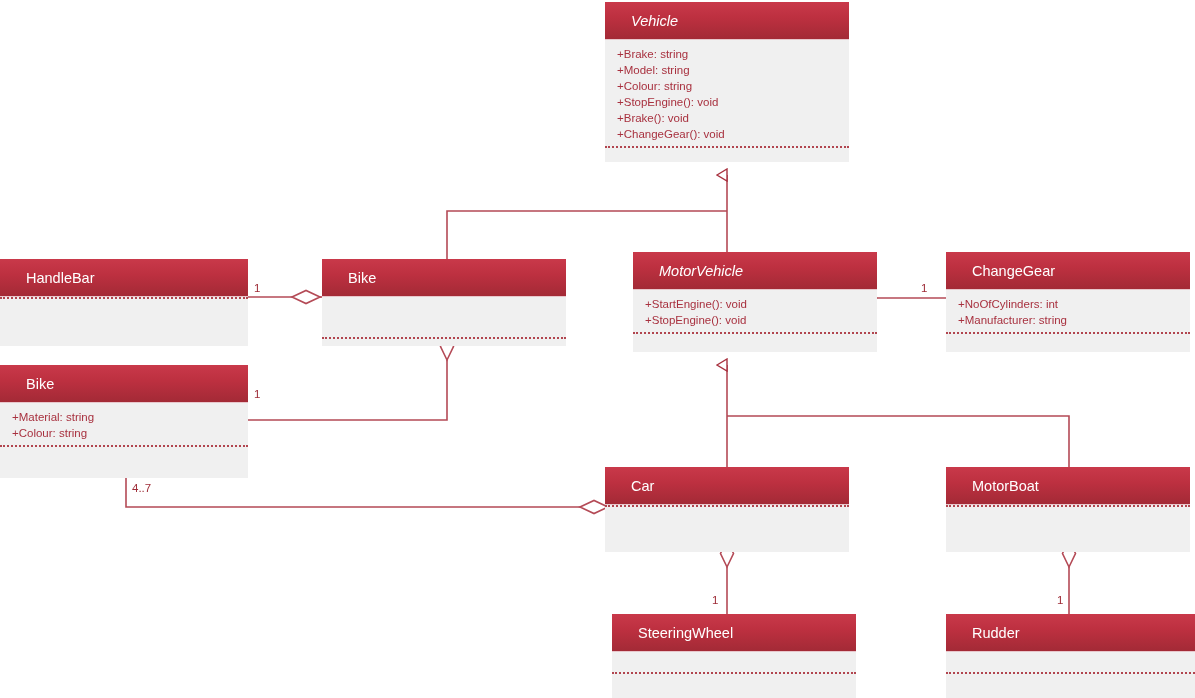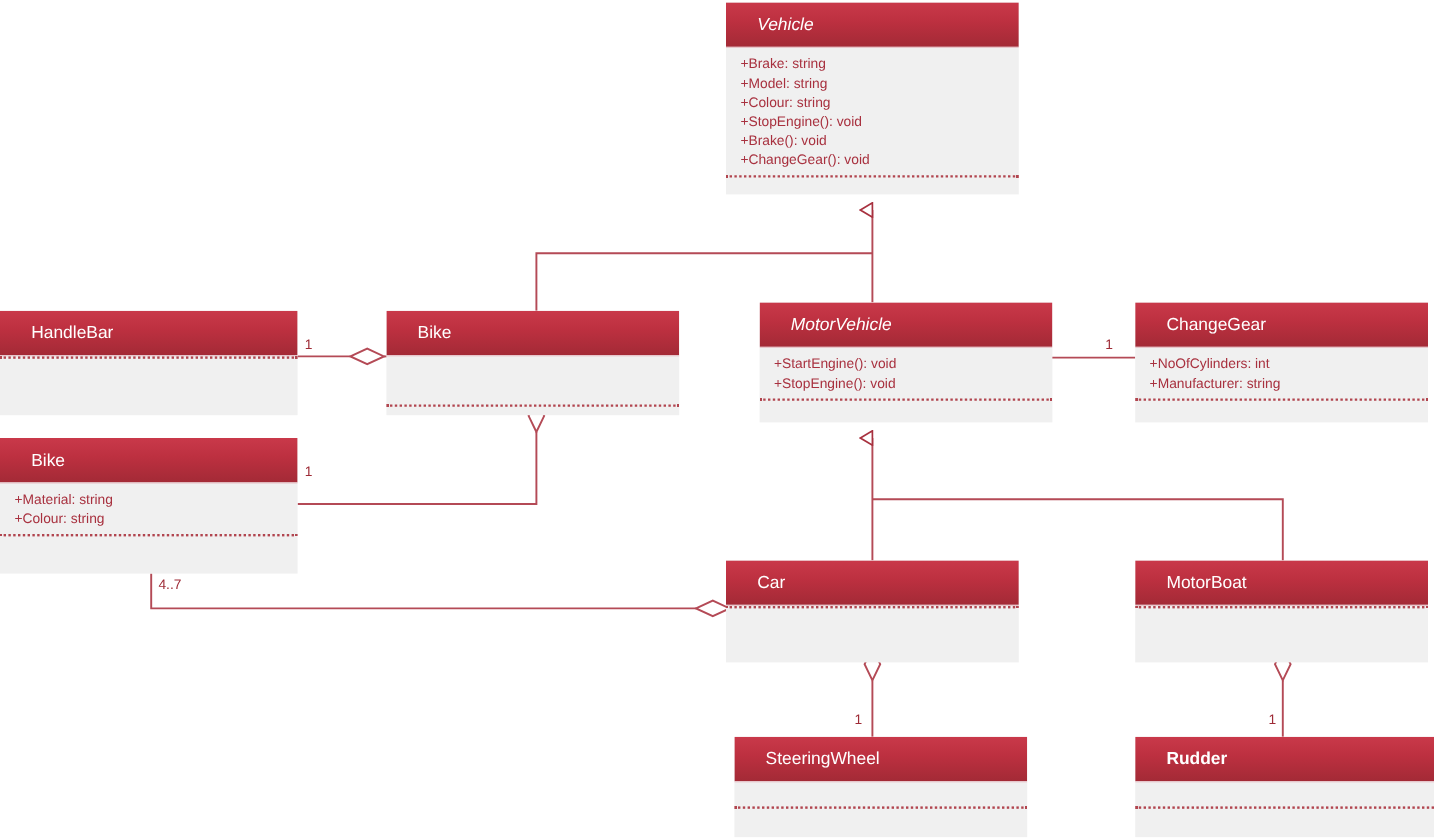--- a/index.html
+++ b/index.html
@@ -204,21 +204,21 @@
     <div class="uml-section"></div>
   </div>
 
   <div class="uml-class" style="left:612px; top:614px; width:244px; height:84px;">
     <div class="uml-header">SteeringWheel</div>
     <div class="uml-section" style="height:20px; padding:0;"></div>
     <div class="uml-sep"></div>
     <div class="uml-section"></div>
   </div>
 
-  <div class="uml-class" style="left:946px; top:614px; width:249px; height:84px;font-weight:bold;">
+  <div class="uml-class" style="left:946px; top:614px; width:249px; height:84px;">
     <div class="uml-header">Rudder</div>
     <div class="uml-section" style="height:20px; padding:0;"></div>
     <div class="uml-sep"></div>
     <div class="uml-section"></div>
   </div>
 
   <div class="multiplicity" style="left:254px; top:283px;">1</div>
   <div class="multiplicity" style="left:254px; top:389px;">1</div>
   <div class="multiplicity" style="left:921px; top:283px;">1</div>
   <div class="multiplicity" style="left:132px; top:483px;">4..7</div>

